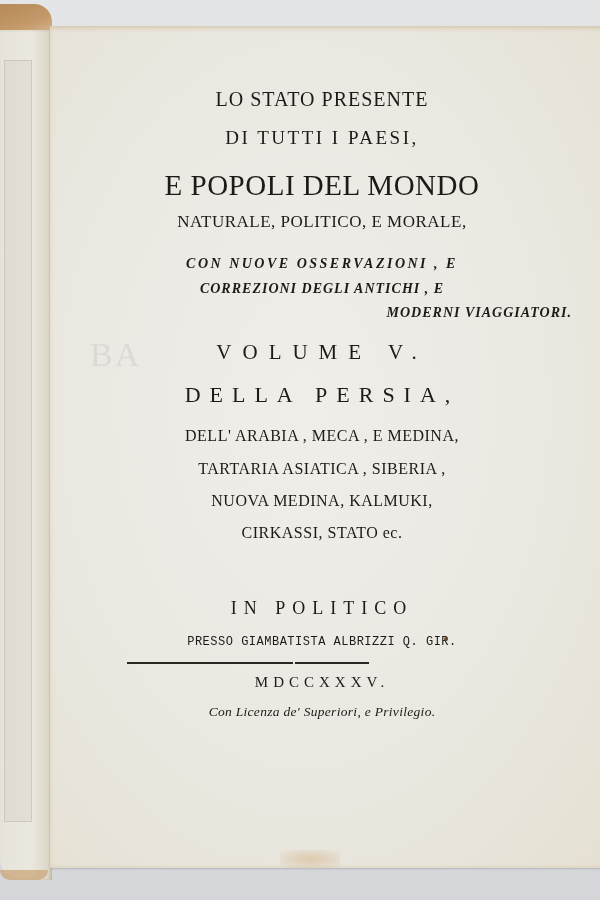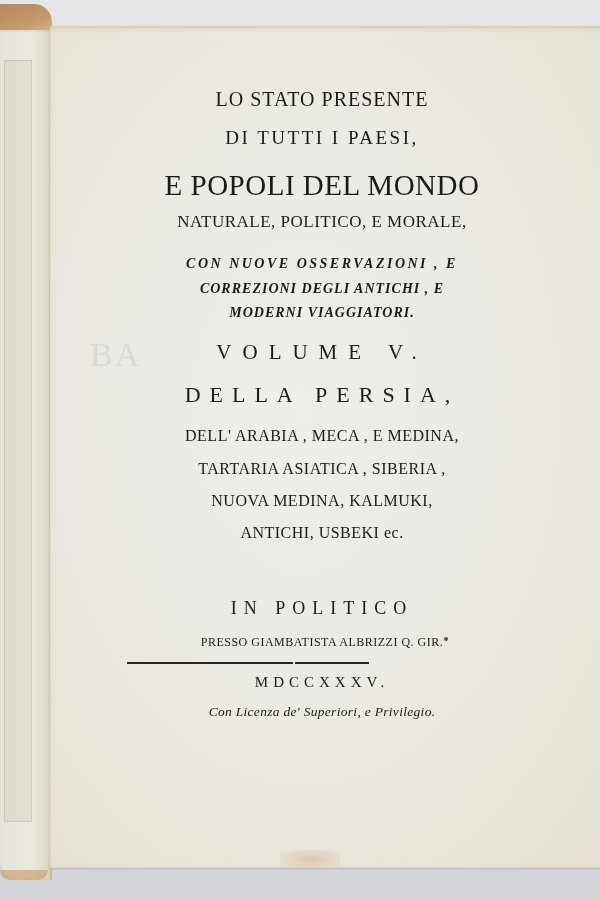--- a/index.html
+++ b/index.html
@@ -99,29 +99,29 @@
       width: 100%;
       text-align: center;
       white-space: nowrap;
     }
     .l1 { top: 62px; font-size: 20px; letter-spacing: 1px; }
     .l2 { top: 101px; font-size: 19px; letter-spacing: 2.5px; }
     .l3 { top: 143px; font-size: 29px; letter-spacing: 0.5px; }
     .l4 { top: 186px; font-size: 17px; letter-spacing: 0.5px; }
     .l5 { top: 230px; font-size: 14px; font-style: italic; font-weight: bold; letter-spacing: 2.5px; }
     .l6 { top: 255px; font-size: 14px; font-style: italic; font-weight: bold; letter-spacing: 1px; }
-    .l7 { top: 279px; font-size: 14px; font-style: italic; font-weight: bold; letter-spacing: 1px; }
+    .l7 { top: 279px; font-size: 14px; font-style: italic; font-weight: bold; letter-spacing: 1px; text-align: right; }
     .l8 { top: 314px; font-size: 21px; letter-spacing: 11px; }
     .l9 { top: 356px; font-size: 22px; letter-spacing: 9px; }
     .l10 { top: 401px; font-size: 16px; letter-spacing: 0.5px; }
     .l11 { top: 434px; font-size: 16px; letter-spacing: 0.5px; }
     .l12 { top: 466px; font-size: 16px; letter-spacing: 0.5px; }
     .l13 { top: 498px; font-size: 16px; letter-spacing: 0.5px; }
     .l14 { top: 572px; font-size: 18px; letter-spacing: 7px; }
-    .l15 { top: 609px; font-size: 12px; letter-spacing: 0.5px; }
+    .l15 { top: 609px; font-size: 12px; letter-spacing: 0.5px; font-family: Liberation Mono, monospace; }
     .rule {
       position: absolute;
       top: 636px;
       left: 55px;
       height: 2px;
       background: #2a2722;
     }
     .rule.a { width: 166px; left: 55px; }
     .rule.b { width: 74px; left: 223px; }
     .l16 { top: 648px; font-size: 15px; letter-spacing: 5px; }
@@ -154,21 +154,21 @@
       <div class="line l4">NATURALE, POLITICO, E MORALE,</div>
       <div class="line l5">CON NUOVE OSSERVAZIONI , E</div>
       <div class="line l6">CORREZIONI DEGLI ANTICHI , E</div>
       <div class="line l7">MODERNI VIAGGIATORI.</div>
 
       <div class="line l8">VOLUME V.</div>
       <div class="line l9">DELLA PERSIA,</div>
       <div class="line l10">DELL' ARABIA , MECA , E MEDINA,</div>
       <div class="line l11">TARTARIA ASIATICA , SIBERIA ,</div>
       <div class="line l12">NUOVA MEDINA, KALMUKI,</div>
-      <div class="line l13">ANTICHI, USBEKI ec.</div>
+      <div class="line l13">CIRKASSI, STATO ec.</div>
 
       <div class="line l14">IN POLITICO</div>
       <div class="line l15">PRESSO GIAMBATISTA ALBRIZZI Q. GIR.</div>
       <div class="rule a"></div>
       <div class="rule b"></div>
       <div class="line l16">MDCCXXXV.</div>
       <div class="line l17">Con Licenza de' Superiori, e Privilegio.</div>
     </div>
 
     <div class="speck" style="left:394px; top:611px;"></div>

